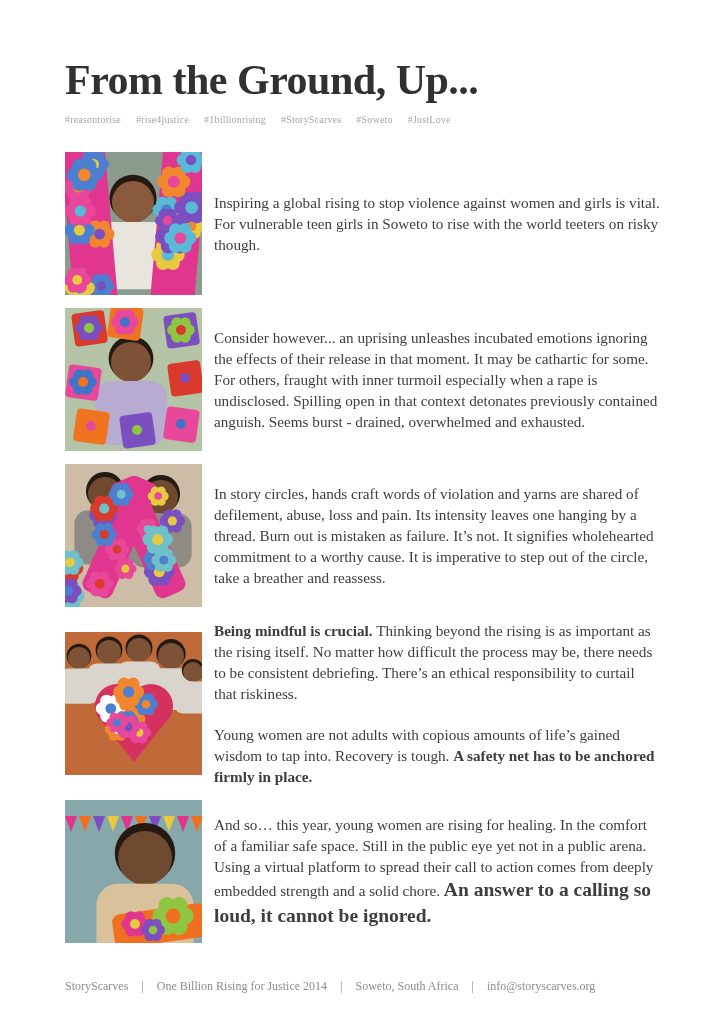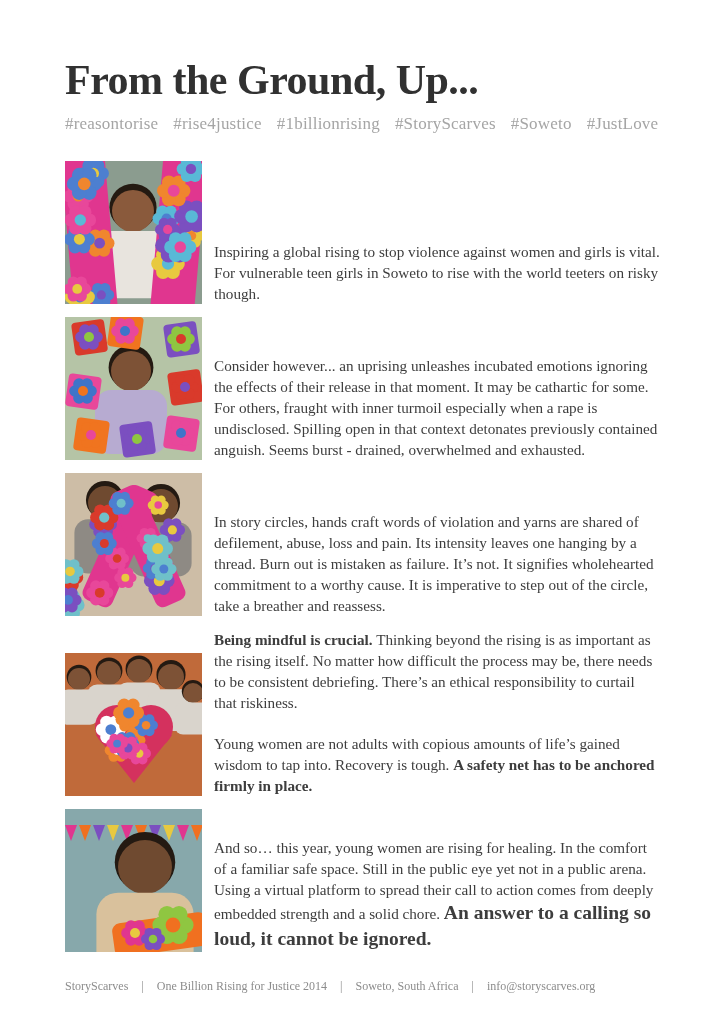--- a/index.html
+++ b/index.html
@@ -16,27 +16,27 @@
   h1.title{
     margin:57px 0 0 0;
     font-size:42px;
     line-height:1.0;
     font-weight:700;
     letter-spacing:-0.5px;
     color:var(--title,#313131);
   }
   .hashtags{
     margin-top:13px;
-    font-size:17px;
+    font-size:10px;
     color:var(--hashtag,#a5a5a5);
     letter-spacing:0.2px;
   }
   .hashtags span{margin-right:15px;}
   .rows{margin-top:27px;}
-  .row{display:flex;align-items:flex-end;margin-bottom:13px;}
+  .row{display:flex;align-items:center;margin-bottom:13px;}
   .photo{
     flex:0 0 137px;
     width:137px;height:143px;
     margin-right:12px;
     overflow:hidden;
   }
   .photo svg{display:block;width:137px;height:143px;}
   .text{
     flex:1;
     font-size:15.2px;

